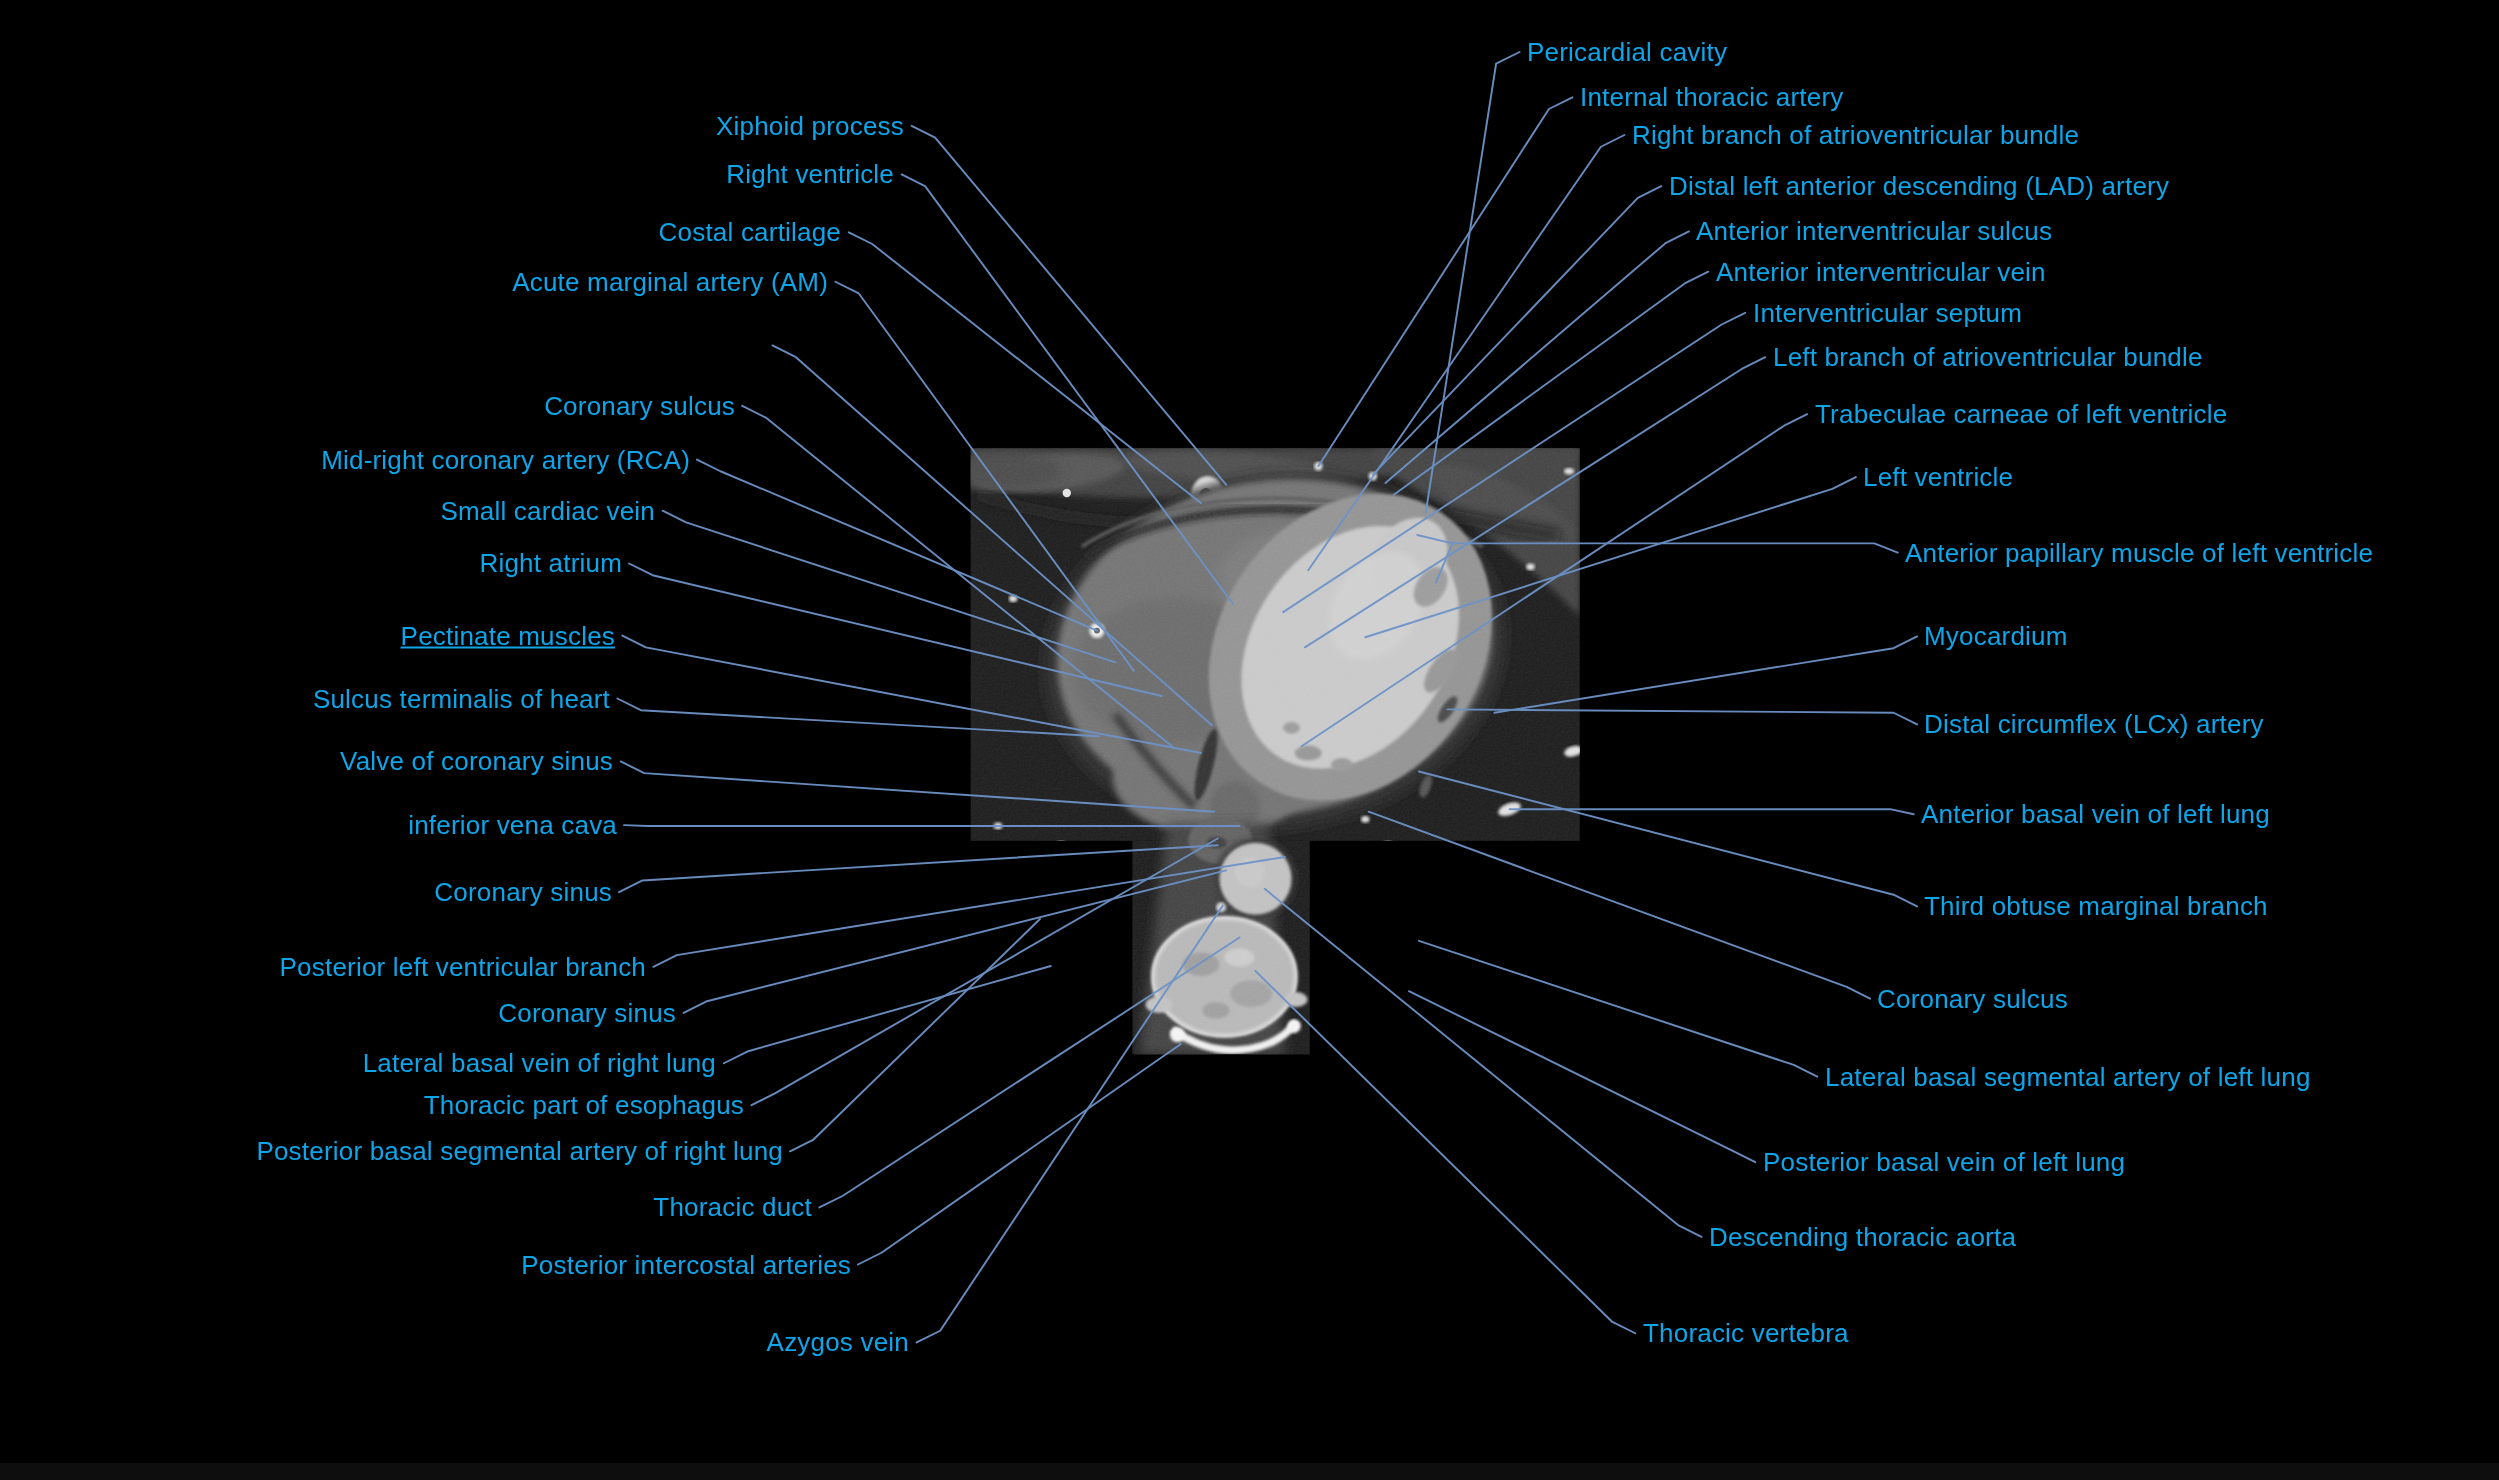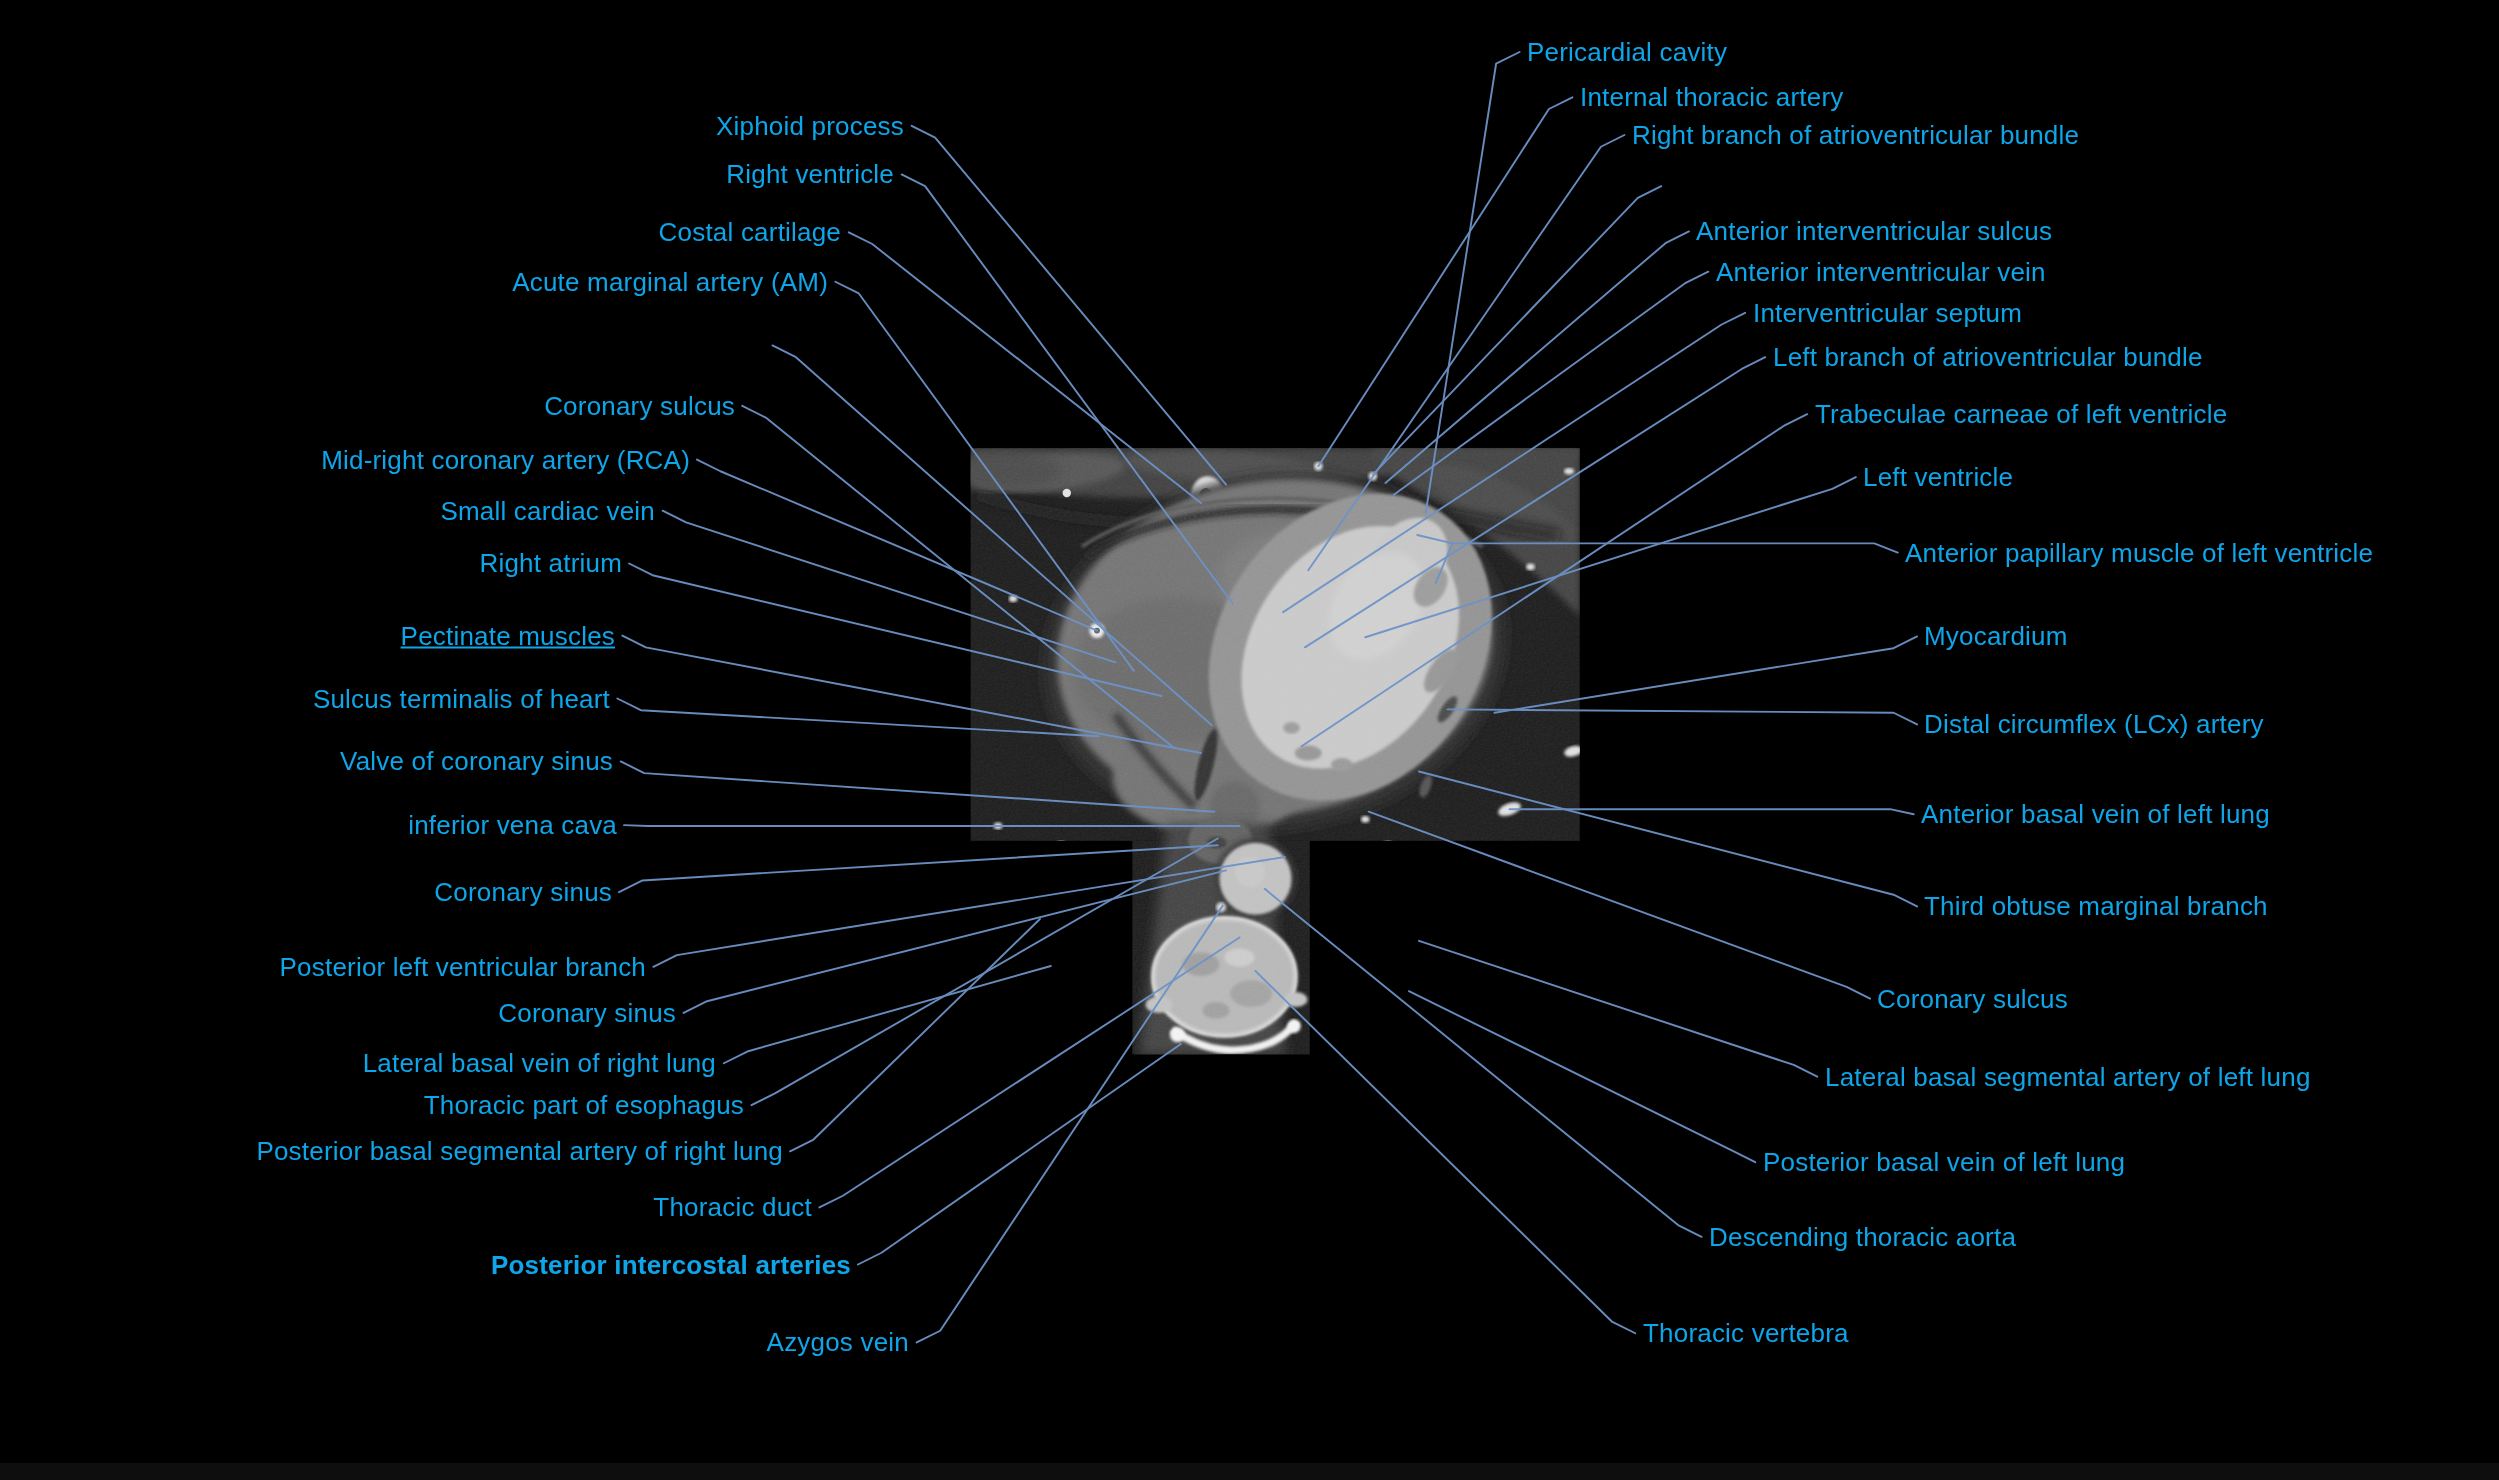--- a/index.html
+++ b/index.html
@@ -251,25 +251,26 @@
       <div class="lab" style="top: 699px; right: 1890px;">Sulcus terminalis of heart</div>
       <div class="lab" style="top: 761px; right: 1887px;">Valve of coronary sinus</div>
       <div class="lab" style="top: 825px; right: 1883px;">inferior vena cava</div>
       <div class="lab" style="top: 892px; right: 1888px;">Coronary sinus</div>
       <div class="lab" style="top: 967px; right: 1854px;">Posterior left ventricular branch</div>
       <div class="lab" style="top: 1013px; right: 1824px;">Coronary sinus</div>
       <div class="lab" style="top: 1063px; right: 1784px;">Lateral basal vein of right lung</div>
       <div class="lab" style="top: 1105px; right: 1756px;">Thoracic part of esophagus</div>
       <div class="lab" style="top: 1151px; right: 1717px;">Posterior basal segmental artery of right lung</div>
       <div class="lab" style="top: 1207px; right: 1688px;">Thoracic duct</div>
-      <div class="lab" style="top: 1265px; right: 1649px; font-weight: bold;">Posterior intercostal arteries</div>
+      <div class="lab" style="top: 1265px; right: 1649px;">Posterior intercostal arteries</div>
       <div class="lab" style="top: 1342px; right: 1591px;">Azygos vein</div>
       <div class="lab" style="top: 52px; left: 1527px;">Pericardial cavity</div>
       <div class="lab" style="top: 97px; left: 1580px;">Internal thoracic artery</div>
       <div class="lab" style="top: 135px; left: 1632px;">Right branch of atrioventricular bundle</div>
+      <div class="lab" style="top: 186px; left: 1669px;">Distal left anterior descending (LAD) artery</div>
       <div class="lab" style="top: 231px; left: 1696px;">Anterior interventricular sulcus</div>
       <div class="lab" style="top: 272px; left: 1716px;">Anterior interventricular vein</div>
       <div class="lab" style="top: 313px; left: 1753px;">Interventricular septum</div>
       <div class="lab" style="top: 357px; left: 1773px;">Left branch of atrioventricular bundle</div>
       <div class="lab" style="top: 414px; left: 1815px;">Trabeculae carneae of left ventricle</div>
       <div class="lab" style="top: 477px; left: 1863px;">Left ventricle</div>
       <div class="lab" style="top: 553px; left: 1905px;">Anterior papillary muscle of left ventricle</div>
       <div class="lab" style="top: 636px; left: 1924px;">Myocardium</div>
       <div class="lab" style="top: 724px; left: 1924px;">Distal circumflex (LCx) artery</div>
       <div class="lab" style="top: 814px; left: 1921px;">Anterior basal vein of left lung</div>

